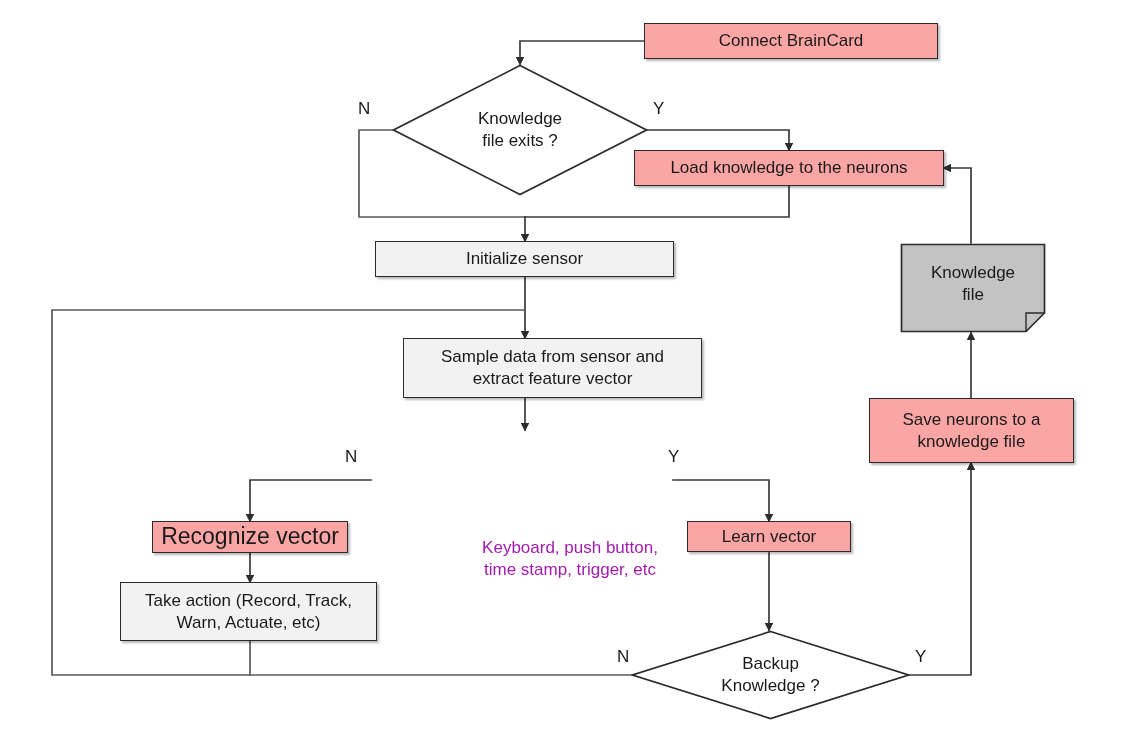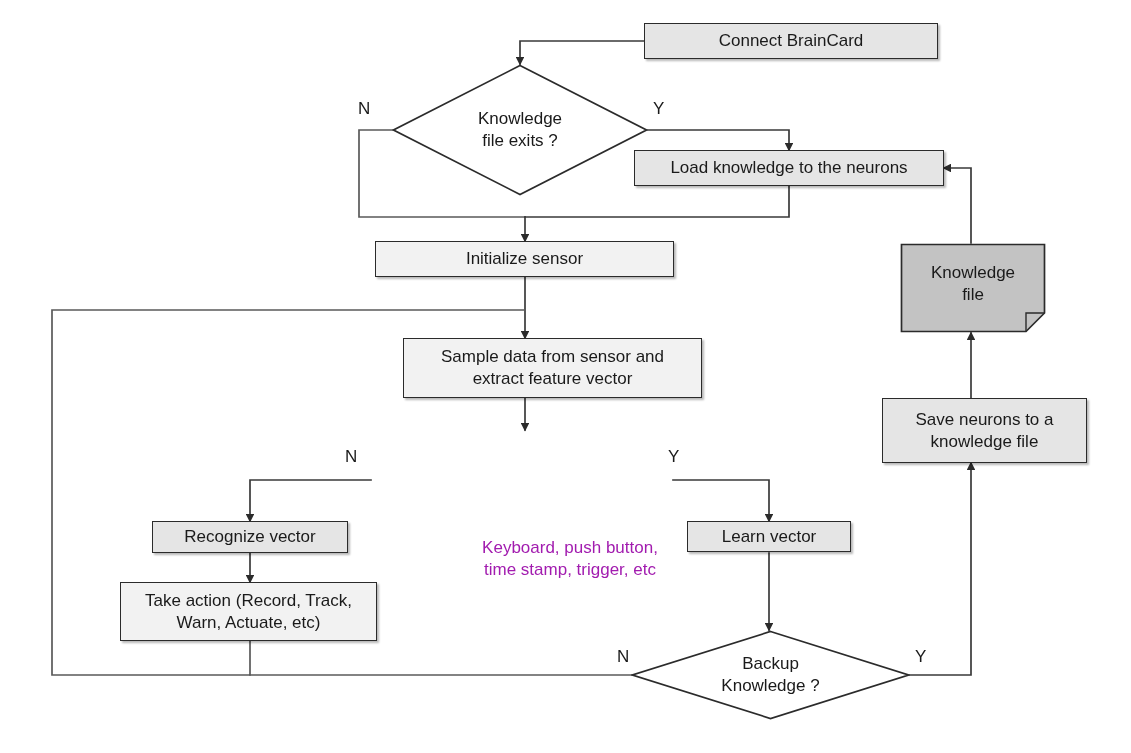--- a/index.html
+++ b/index.html
@@ -31,21 +31,21 @@
     text-align:center;
     color:#1a1a1a;
     line-height:1.28;
     z-index:3;
   }
   
   .proc{
     border:1.6px solid #2b2b2b;
     box-shadow:2px 2px 2px rgba(0,0,0,.28);
   }
-  .fill-gray{ background:#e5e5e5; }
+  .fill-gray{ background:#fca5a5; }
   .fill-light{ background:#f2f2f2; }
   .proc span{ display:block; padding:0 8px; }
 
   
   .decision{
     background:transparent;
     border:none;
   }
   .decision .dtext{
     position:relative;
@@ -165,21 +165,21 @@
   </div>
 
   <div class="node proc fill-light" style="left:375px; top:338px; width:299px; height:60px; font-size:17px;margin-left:28px;">
     <div>
       <div>Sample data  from sensor and</div>
       <div>extract feature vector</div>
     </div>
   </div>
 
 
-  <div class="node proc fill-gray" style="left:152px; top:521px; width:196px; height:32px; font-size:17px;">
+  <div class="node proc fill-gray" style="left:152px; top:521px; width:196px; height:32px; font-size:23px;">
     <span>Recognize vector</span>
   </div>
 
   <div class="node proc fill-light" style="left:120px; top:582px; width:257px; height:59px; font-size:17px;">
     <div>
       <div>Take action (Record, Track,</div>
       <div>Warn, Actuate, etc)</div>
     </div>
   </div>
 
@@ -190,21 +190,21 @@
   <div class="node decision" style="left:631px; top:630px; width:279px; height:90px; font-size:17px;">
     <svg class="shape" viewBox="0 0 279 90" preserveAspectRatio="none">
       <polygon points="139.5,1.5 277.5,45 139.5,88.5 1.5,45" fill="#ffffff" stroke="#2b2b2b" stroke-width="1.7"></polygon>
     </svg>
     <div class="dtext">
       <div>Backup</div>
       <div>Knowledge ?</div>
     </div>
   </div>
 
-  <div class="node proc fill-gray" style="left:869px; top:398px; width:205px; height:65px; font-size:17px;margin-left:13px;">
+  <div class="node proc fill-gray" style="left:869px; top:398px; width:205px; height:65px; font-size:17px;">
     <div>
       <div>Save neurons to a</div>
       <div>knowledge file</div>
     </div>
   </div>
 
   <div class="node docnode" style="left:900px; top:243px; width:146px; height:90px; font-size:17px;">
     <svg class="shape" viewBox="0 0 146 90" preserveAspectRatio="none">
       <path d="M 1.5 1.5 L 144.5 1.5 L 144.5 70 L 126 88.5 L 1.5 88.5 Z" fill="#c3c3c3" stroke="#2b2b2b" stroke-width="1.7" stroke-linejoin="miter"></path>
       <path d="M 144.5 70 L 126 70 L 126 88.5" fill="none" stroke="#2b2b2b" stroke-width="1.4"></path>

